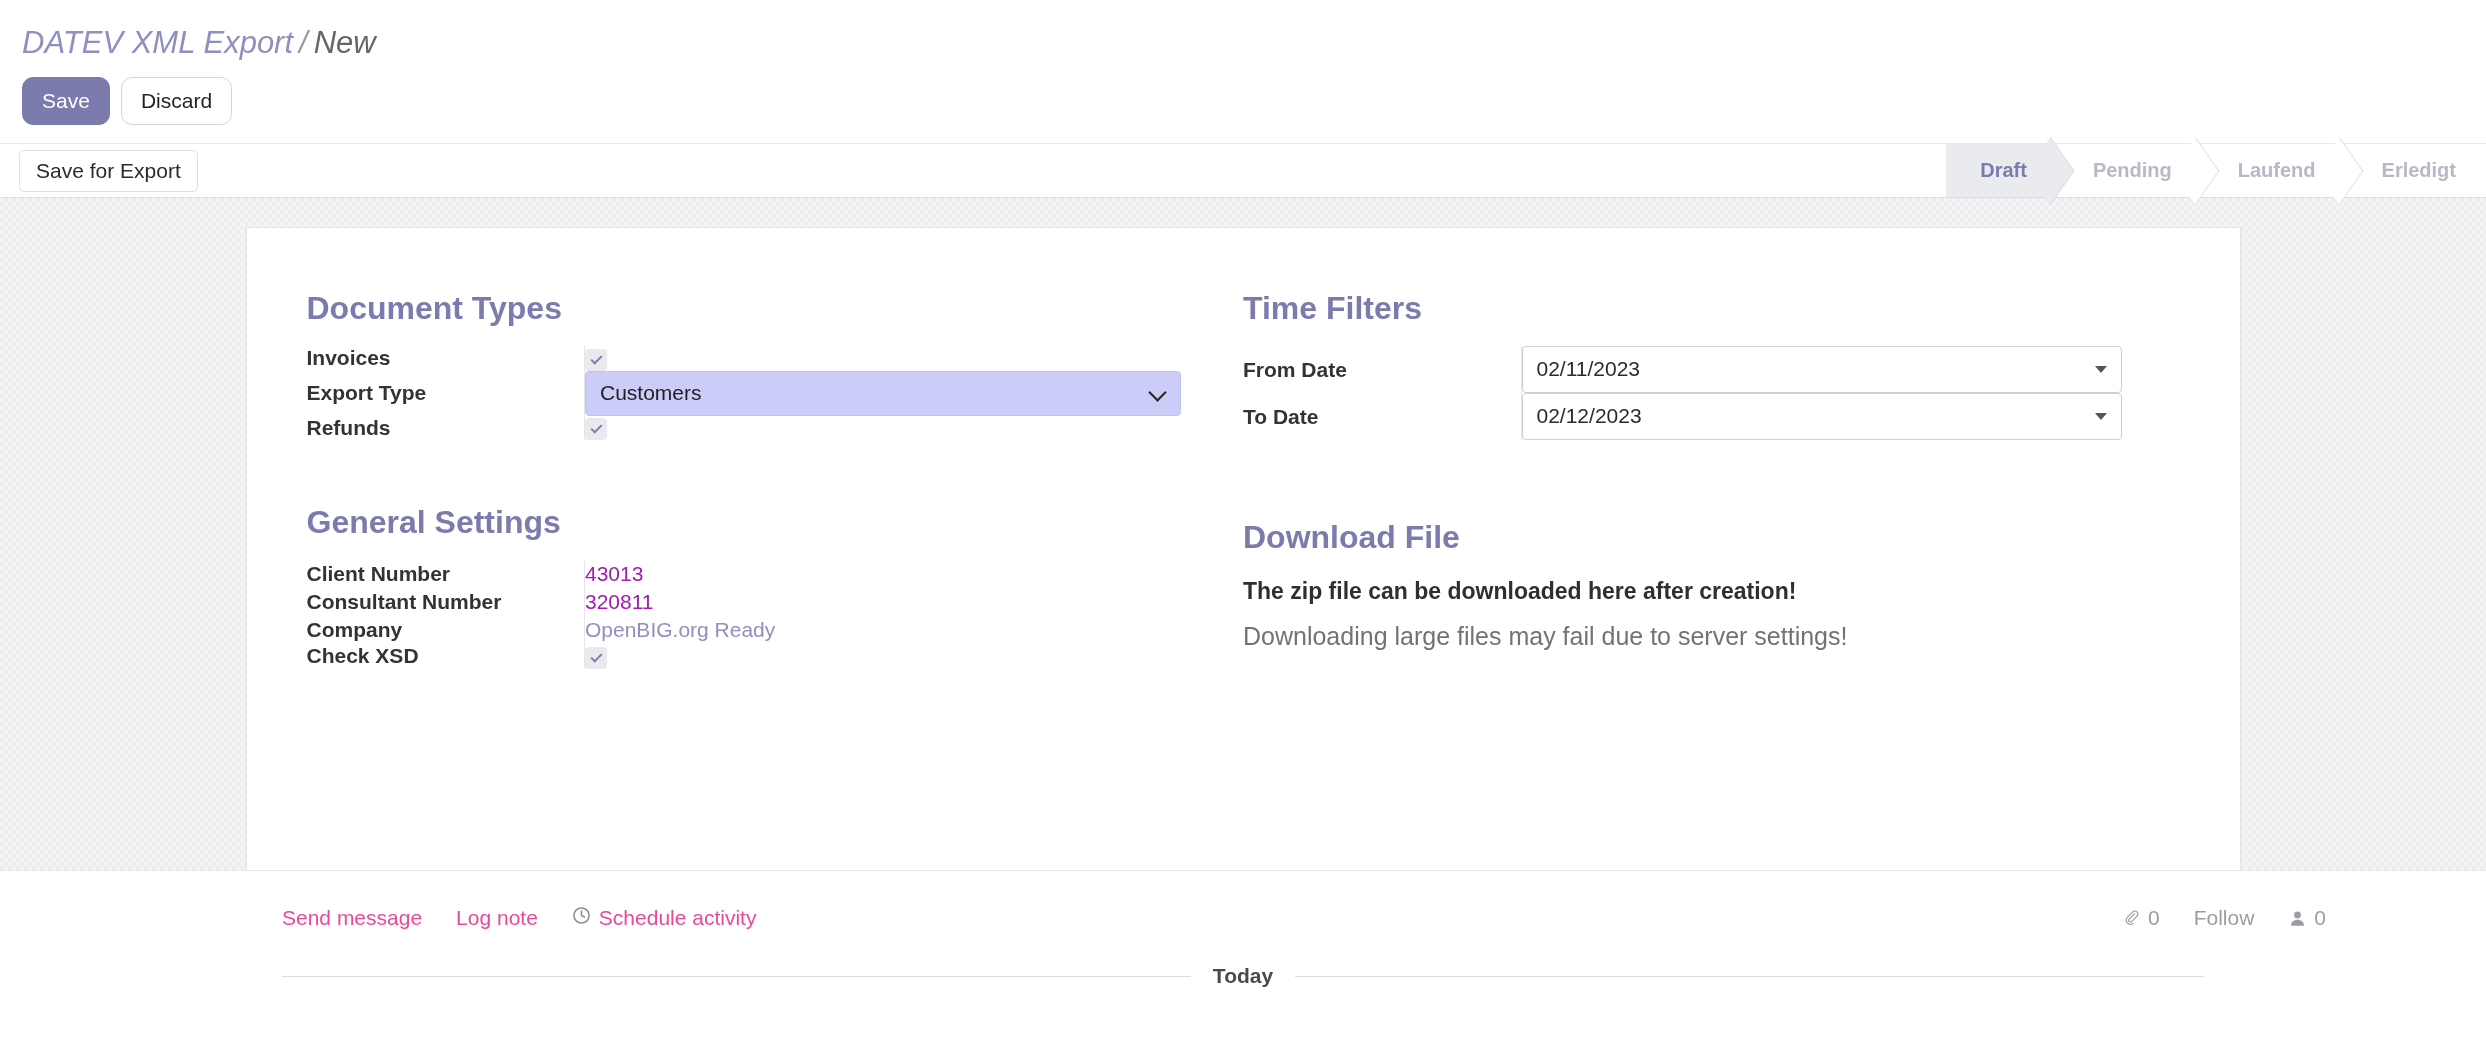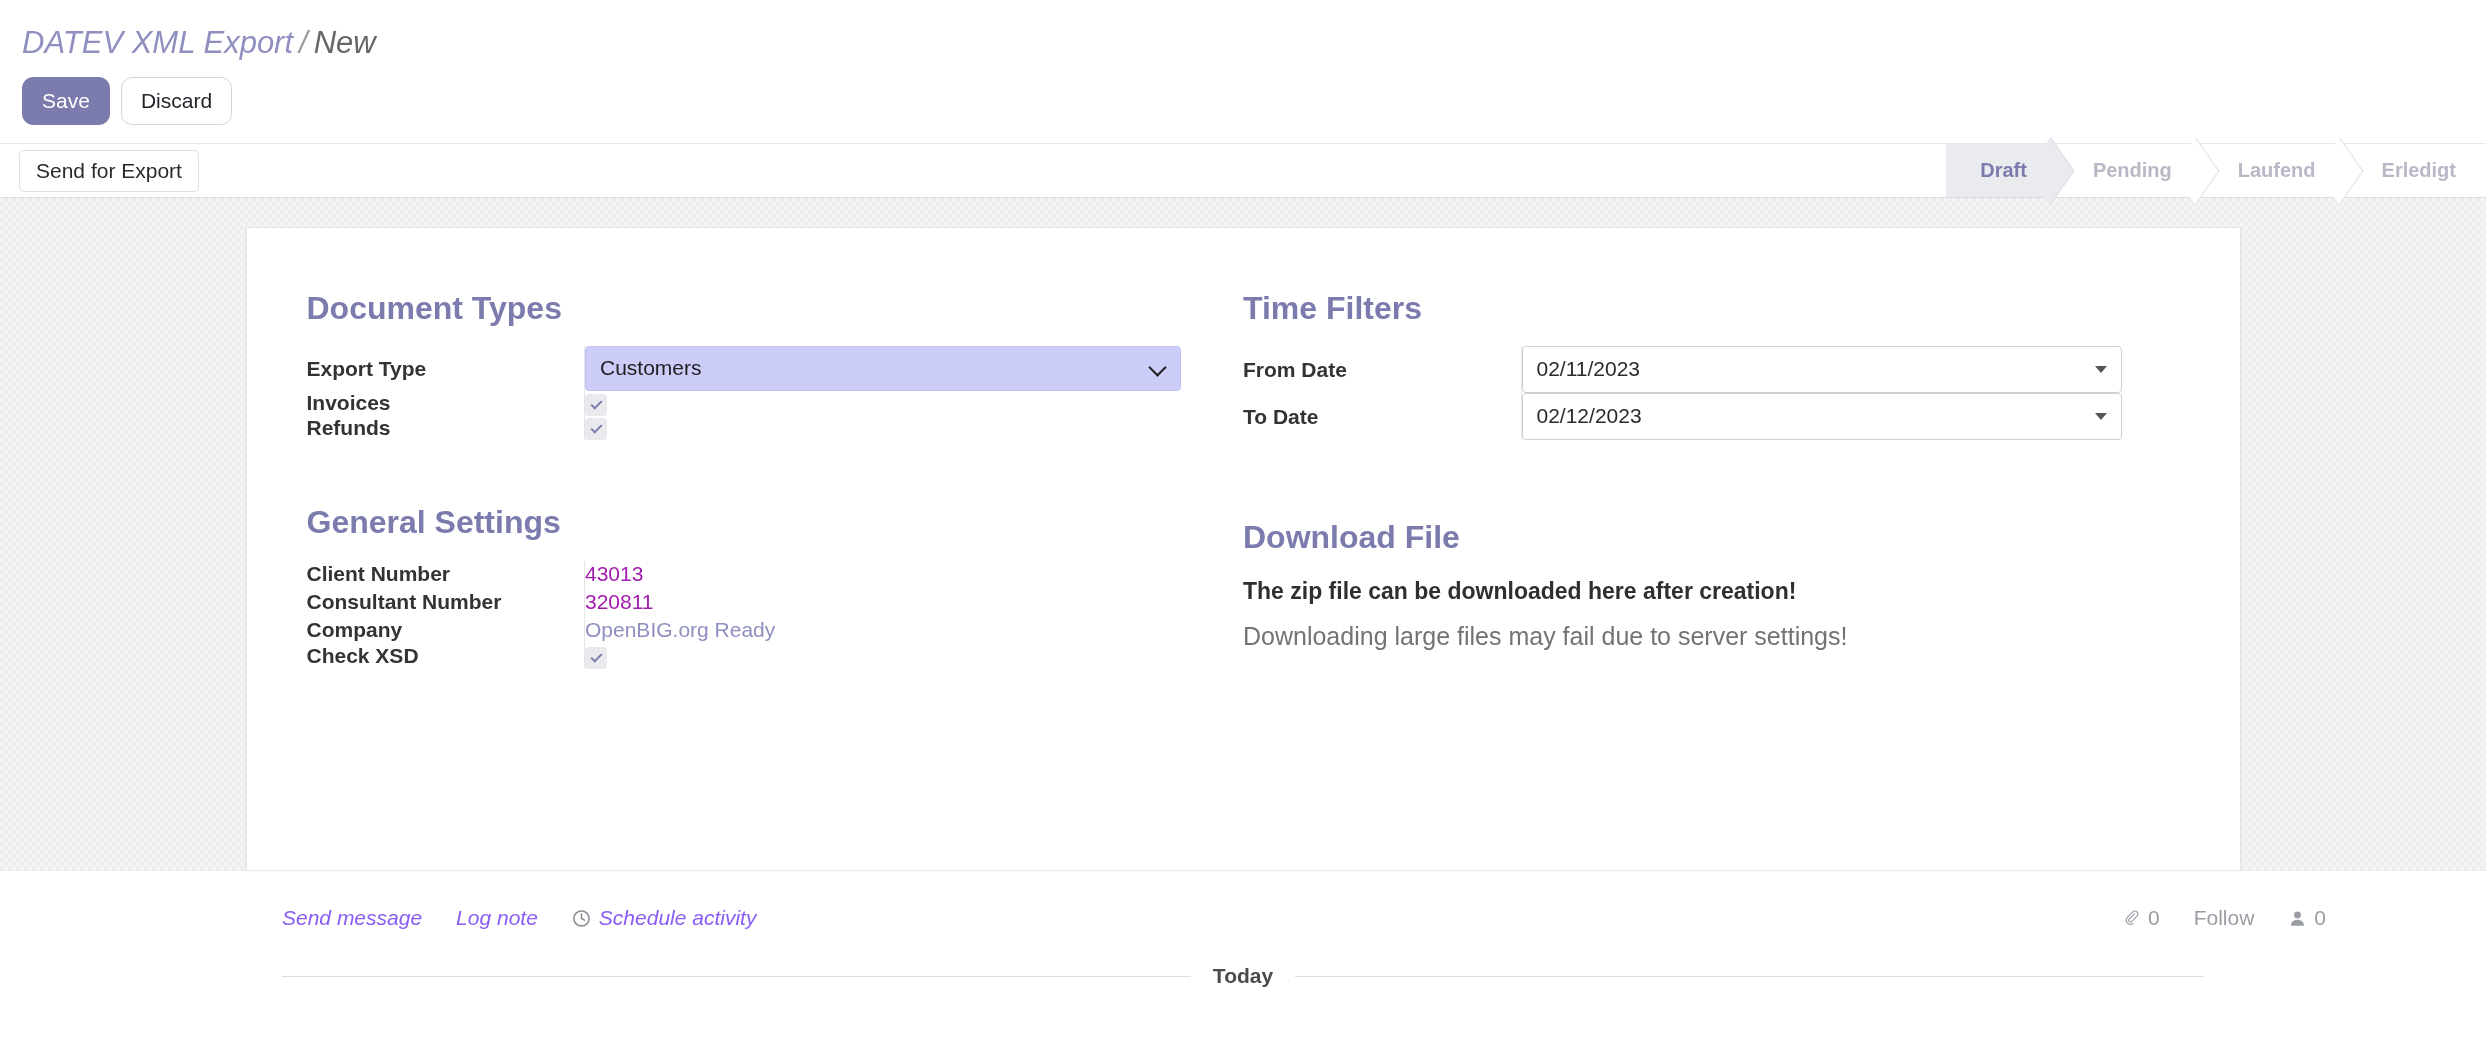--- a/index.html
+++ b/index.html
@@ -314,27 +314,26 @@
     padding: 0 160px 0 282px;
     height: 42px;
   }
   .chatter-left {
     display: flex;
     align-items: center;
     gap: 34px;
   }
   .chatter-btn {
     font-size: 21px;
-    color: #8b5cf6;
+    color: #ec4899;
     cursor: pointer;
     display: inline-flex;
-    align-items: center;
+    align-items: flex-start;
     gap: 8px;
     white-space: nowrap;
-    font-style: italic;
   }
   .chatter-right {
     display: flex;
     align-items: center;
     gap: 34px;
   }
   .chatter-stat {
     font-size: 21px;
     color: #9a9da4;
     display: inline-flex;
@@ -373,21 +372,21 @@
     <span class="crumb-link">DATEV XML Export</span><span class="crumb-sep">/</span><span class="crumb-current">New</span>
   </div>
 
   <div class="cp-buttons">
     <button class="btn btn-primary">Save</button>
     <button class="btn btn-secondary">Discard</button>
   </div>
 
   <div class="statusbar-wrap">
     <div class="stat-btn-zone">
-      <button class="stat-button">Send for Export</button>
+      <button class="stat-button">Save for Export</button>
     </div>
     <div class="statusbar">
       <div class="sb-step active">
         <span>Draft</span>
       </div>
       <div class="sb-step">
         <span>Pending</span>
       </div>
       <div class="sb-step">
         <span>Laufend</span>
@@ -403,34 +402,34 @@
   <div class="o-form-sheet">
     <div class="sheet-inner">
 
       <div class="group-row">
 
         <div class="group-col">
           <h2 class="group-title">Document Types</h2>
           <table class="o-inner-group">
             <tbody>
                 <tr>
+              <td class="o-td-label">Invoices</td>
+              <td class="o-td-field">
+                <span class="o-checkbox">
+                  <span class="tick"></span>
+                </span>
+              </td>
+            </tr>
+            <tr>
               <td class="o-td-label">Export Type</td>
               <td class="o-td-field">
                 <div class="o-select">
                   <span>Customers</span>
                   <span class="chev"></span>
                 </div>
-              </td>
-            </tr>
-            <tr>
-              <td class="o-td-label">Invoices</td>
-              <td class="o-td-field">
-                <span class="o-checkbox">
-                  <span class="tick"></span>
-                </span>
               </td>
             </tr>
             <tr>
               <td class="o-td-label">Refunds</td>
               <td class="o-td-field">
                 <span class="o-checkbox">
                   <span class="tick"></span>
                 </span>
               </td>
             </tr>

